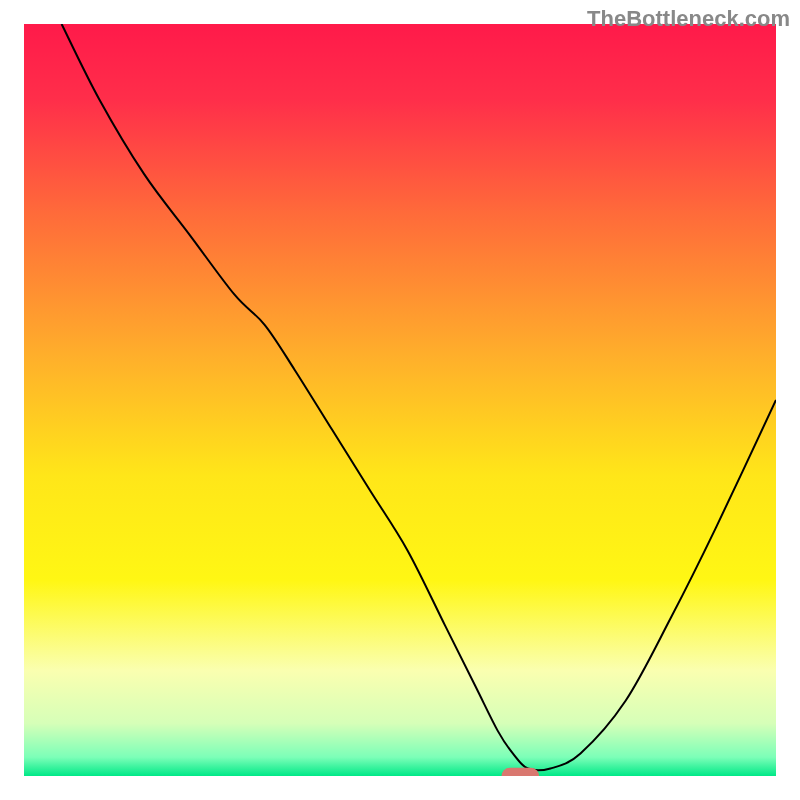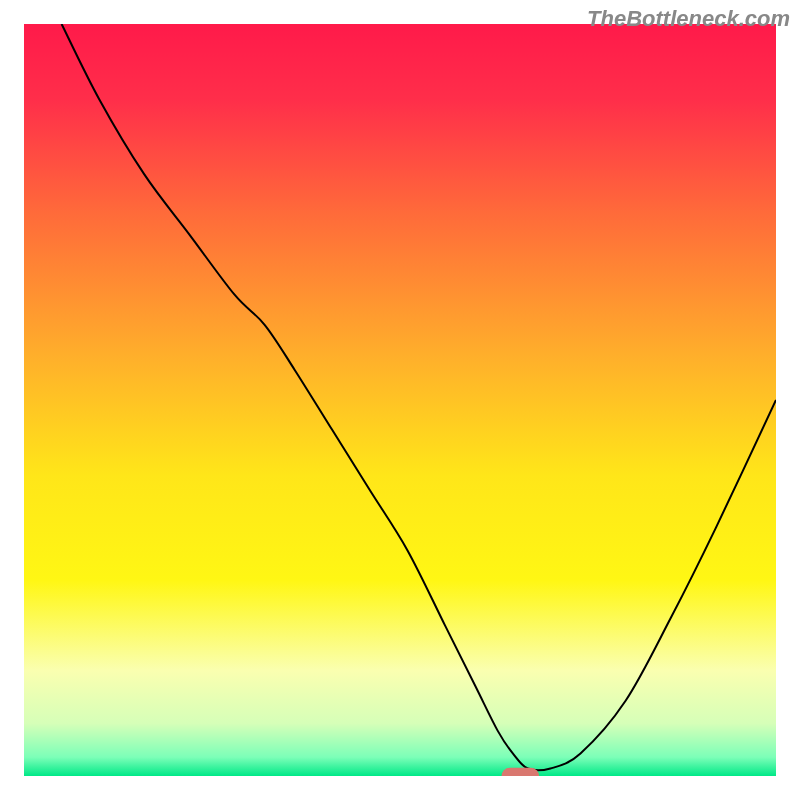--- a/index.html
+++ b/index.html
@@ -2,21 +2,20 @@
 <html><head>
 <meta charset="utf-8">
 <style>
   * { margin: 0; padding: 0; box-sizing: border-box; }
   body { width: 800px; height: 800px; overflow: hidden; position: relative; font-family: Arial, sans-serif; }
   .chart-container {
     width: 800px;
     height: 800px;
     position: relative;
     background: white;
-    font-style: italic;
   }
   .watermark {
     position: absolute;
     top: 6px;
     right: 10px;
     font-size: 22px;
     font-weight: bold;
     color: #888;
     z-index: 10;
   }

